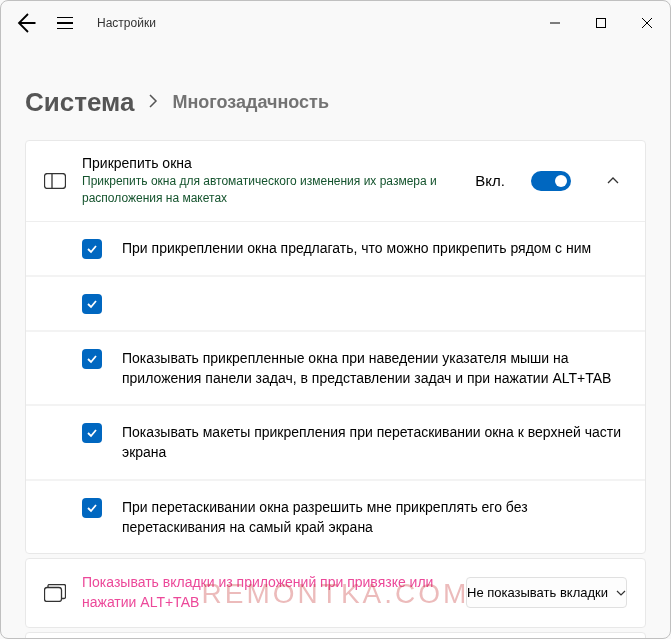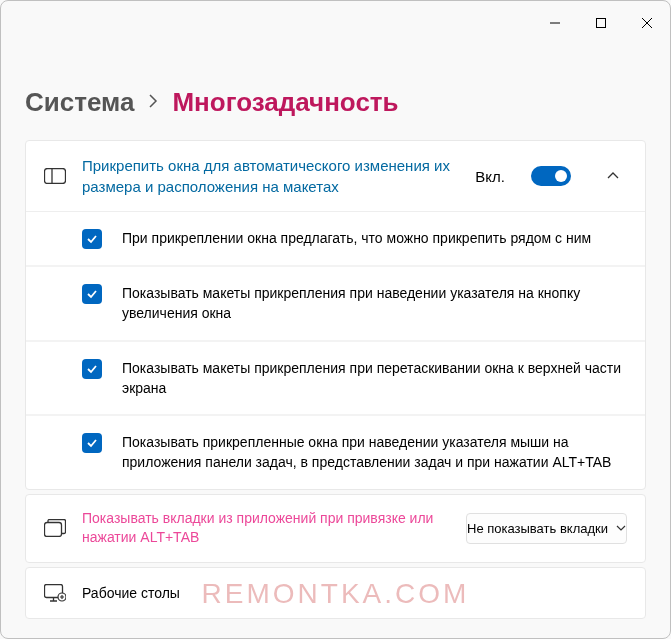--- a/index.html
+++ b/index.html
@@ -13,29 +13,29 @@
 .app-title { font-size: 12px; color: #333; margin-left: 4px; }
 .titlebar-right { margin-left: auto; display: flex; }
 .win-btn { width: 46px; height: 32px; display: flex; align-items: center; justify-content: center; cursor: pointer; }
 .win-btn svg { width: 10px; height: 10px; }
 
 .content { padding: 0 24px 24px 24px; height: calc(100% - 44px); overflow-y: auto; margin-top: 34px; }
 
 .breadcrumb { display: flex; align-items: center; gap: 14px; margin: 8px 0 22px 0; }
 .breadcrumb-parent { font-size: 26px; font-weight: 600; color: #555; cursor: pointer; }
 .breadcrumb-sep { font-size: 18px; color: #777; }
-.breadcrumb-current { font-size: 26px; font-weight: 600; color: #be185d; }
+.breadcrumb-current { font-size: 18px; font-weight: 600; color: #737373; }
 
 .card { background: #fff; border: 1px solid #e8e8e8; border-radius: 4px; margin-bottom: 4px; }
 
 .snap-header { display: flex; align-items: center; padding: 14px 18px; gap: 16px; }
 .snap-icon { width: 22px; height: 16px; flex-shrink: 0; }
 .snap-header-text { flex: 1; }
 .snap-title { font-size: 14px; color: #000; margin-bottom: 2px; }
-.snap-desc { font-size: 15px; color: #0369a1; line-height: 1.4; }
+.snap-desc { font-size: 12px; color: #14532d; line-height: 1.4; }
 .toggle-label { font-size: 15px; color: #000; margin-right: 10px; }
 .toggle { width: 40px; height: 20px; background: #0067c0; border-radius: 10px; position: relative; cursor: pointer; flex-shrink: 0; }
 .toggle::after { content: ''; position: absolute; width: 12px; height: 12px; background: #fff; border-radius: 50%; top: 4px; right: 4px; }
 .expand-btn { width: 28px; height: 28px; display: flex; align-items: center; justify-content: center; margin-left: 12px; cursor: pointer; }
 
 .snap-options { border-top: 1px solid #eee; }
 .option-row { display: flex; align-items: flex-start; padding: 16px 18px 16px 56px; border-bottom: 2px solid #f3f3f3; gap: 20px; }
 .option-row:last-child { border-bottom: none; }
 .checkbox { width: 20px; height: 20px; background: #0067c0; border-radius: 4px; display: flex; align-items: center; justify-content: center; flex-shrink: 0; margin-top: 1px; cursor: pointer; }
 .checkbox svg { width: 12px; height: 12px; }
@@ -50,20 +50,34 @@
 .desktops-card { display: flex; align-items: center; padding: 16px 18px; gap: 16px; margin-top: 4px; }
 .desktops-icon { width: 22px; height: 18px; flex-shrink: 0; }
 .desktops-text { flex: 1; font-size: 14px; color: #000; }
 
 .watermark { position: absolute; bottom: 28px; left: 50%; transform: translateX(-50%); font-size: 28px; font-family: Liberation Sans, sans-serif; letter-spacing: 3px; color: rgba(200, 60, 60, 0.35); pointer-events: none; white-space: nowrap; text-align: center; }
 </style>
 </head>
 <body>
 
 <div class="titlebar">
+  <div class="titlebar-left">
+    <div class="back-btn">
+      <svg viewBox="0 0 16 16">
+          <path d="M10 2 L4 8 L10 14" stroke="#000" stroke-width="1.2" fill="none"></path>
+          <path d="M4 8 L15 8" stroke="#000" stroke-width="1.2"></path>
+        </svg>
+    </div>
+    <div class="hamburger">
+      <span></span>
+        <span></span>
+        <span></span>
+    </div>
+    <div class="app-title">Настройки</div>
+  </div>
   <div class="titlebar-right">
     <div class="win-btn">
       <svg viewBox="0 0 10 10">
           <line x1="0" y1="5" x2="10" y2="5" stroke="#000" stroke-width="1"></line>
         </svg>
     </div>
     <div class="win-btn">
       <svg viewBox="0 0 10 10">
           <rect x="0.5" y="0.5" width="9" height="9" stroke="#000" stroke-width="1" fill="none"></rect>
         </svg>
@@ -89,20 +103,21 @@
     <span class="breadcrumb-current">Многозадачность</span>
   </div>
 
   <div class="card">
     <div class="snap-header">
       <svg class="snap-icon" viewBox="0 0 22 16">
         <rect x="0.5" y="0.5" width="21" height="15" rx="3" stroke="#333" stroke-width="1.3" fill="none"></rect>
         <line x1="8" y1="0.5" x2="8" y2="15.5" stroke="#333" stroke-width="1.3"></line>
       </svg>
       <div class="snap-header-text">
+        <div class="snap-title">Прикрепить окна</div>
         <div class="snap-desc">Прикрепить окна для автоматического изменения их размера и расположения на макетах</div>
       </div>
       <span class="toggle-label">Вкл.</span>
       <div class="toggle"></div>
       <div class="expand-btn">
         <svg width="12" height="8" viewBox="0 0 12 8">
             <path d="M1 6 L6 1 L11 6" stroke="#333" stroke-width="1.3" fill="none"></path>
           </svg>
       </div>
     </div>
@@ -114,37 +129,44 @@
             </svg>
           </div>
         <div class="option-text">При прикреплении окна предлагать, что можно прикрепить рядом с ним</div>
       </div>
       <div class="option-row">
         <div class="checkbox">
             <svg viewBox="0 0 12 12">
               <path d="M2 6 L5 9 L10 3" stroke="#fff" stroke-width="1.8" fill="none"></path>
             </svg>
           </div>
-        <div class="option-text">Показывать макеты прикрепления при наведении указателя на кнопку увеличения окна</div>
+      </div>
+      <div class="option-row">
+        <div class="checkbox">
+            <svg viewBox="0 0 12 12">
+              <path d="M2 6 L5 9 L10 3" stroke="#fff" stroke-width="1.8" fill="none"></path>
+            </svg>
+          </div>
+        <div class="option-text">Показывать прикрепленные окна при наведении указателя мыши на приложения панели задач, в представлении задач и при нажатии ALT+TAB</div>
       </div>
       <div class="option-row">
         <div class="checkbox">
             <svg viewBox="0 0 12 12">
               <path d="M2 6 L5 9 L10 3" stroke="#fff" stroke-width="1.8" fill="none"></path>
             </svg>
           </div>
         <div class="option-text">Показывать макеты прикрепления при перетаскивании окна к верхней части экрана</div>
       </div>
       <div class="option-row">
         <div class="checkbox">
             <svg viewBox="0 0 12 12">
               <path d="M2 6 L5 9 L10 3" stroke="#fff" stroke-width="1.8" fill="none"></path>
             </svg>
           </div>
-        <div class="option-text">Показывать прикрепленные окна при наведении указателя мыши на приложения панели задач, в представлении задач и при нажатии ALT+TAB</div>
+        <div class="option-text">При перетаскивании окна разрешить мне прикреплять его без перетаскивания на самый край экрана</div>
       </div>
     </div>
   </div>
 
   <div class="card tabs-card">
     <svg class="tabs-icon" viewBox="0 0 22 18">
       <rect x="0.5" y="3.5" width="17" height="14" rx="2.5" stroke="#333" stroke-width="1.3" fill="none"></rect>
       <path d="M4 3.5 L4 2 Q4 0.5 5.5 0.5 L20 0.5 Q21.5 0.5 21.5 2 L21.5 13 Q21.5 14.5 20 14.5 L17.5 14.5" stroke="#333" stroke-width="1.3" fill="none"></path>
     </svg>
     <div class="tabs-text">Показывать вкладки из приложений при привязке или нажатии ALT+TAB</div>

